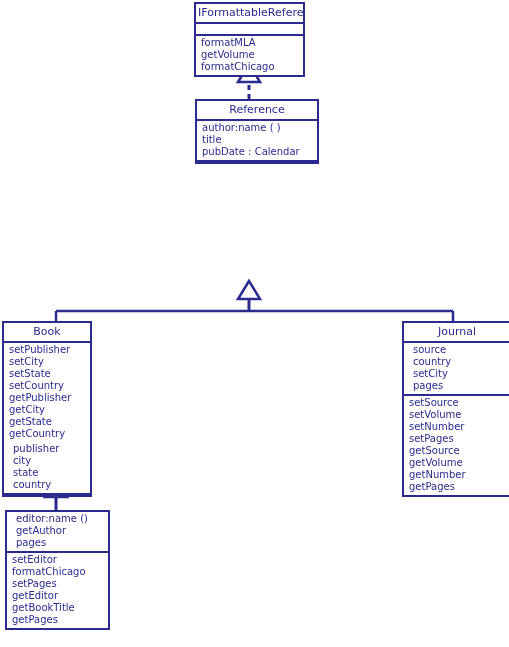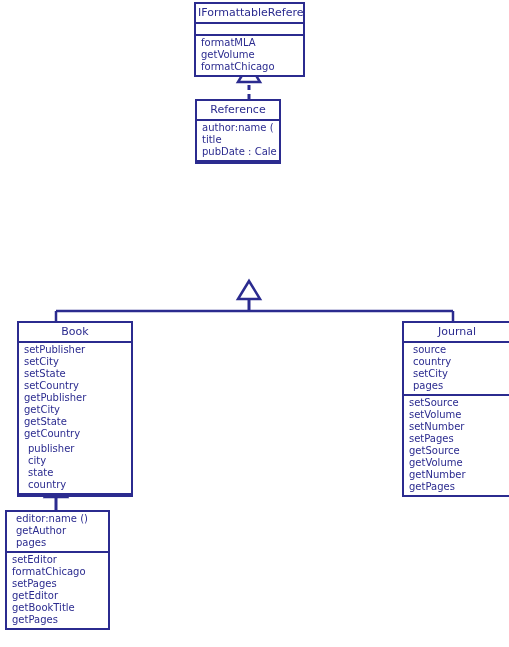--- a/index.html
+++ b/index.html
@@ -95,30 +95,30 @@
   <div class="uml-class" style="left:194px; top:2px; width:111px;">
     <div class="class-name">IFormattableReference</div>
     <div class="compartment attrs empty"></div>
     <div class="compartment methods">
       <div class="member">formatMLA</div>
       <div class="member">getVolume</div>
       <div class="member">formatChicago</div>
     </div>
   </div>
 
-  <div class="uml-class" style="left:195px; top:99px; width:86px;">
+  <div class="uml-class" style="left:195px; top:99px; width:124px;">
     <div class="class-name">Reference</div>
     <div class="compartment attrs">
       <div class="member">author:name ( )</div>
       <div class="member">title</div>
       <div class="member">pubDate : Calendar</div>
     </div>
   </div>
 
-  <div class="uml-class" style="left:17px; top:321px; width:116px;">
+  <div class="uml-class" style="left:2px; top:321px; width:90px;">
     <div class="class-name">Book</div>
     <div class="compartment methods">
       <div class="member">setPublisher</div>
       <div class="member">setCity</div>
       <div class="member">setState</div>
       <div class="member">setCountry</div>
       <div class="member">getPublisher</div>
       <div class="member">getCity</div>
       <div class="member">getState</div>
       <div class="member">getCountry</div>

